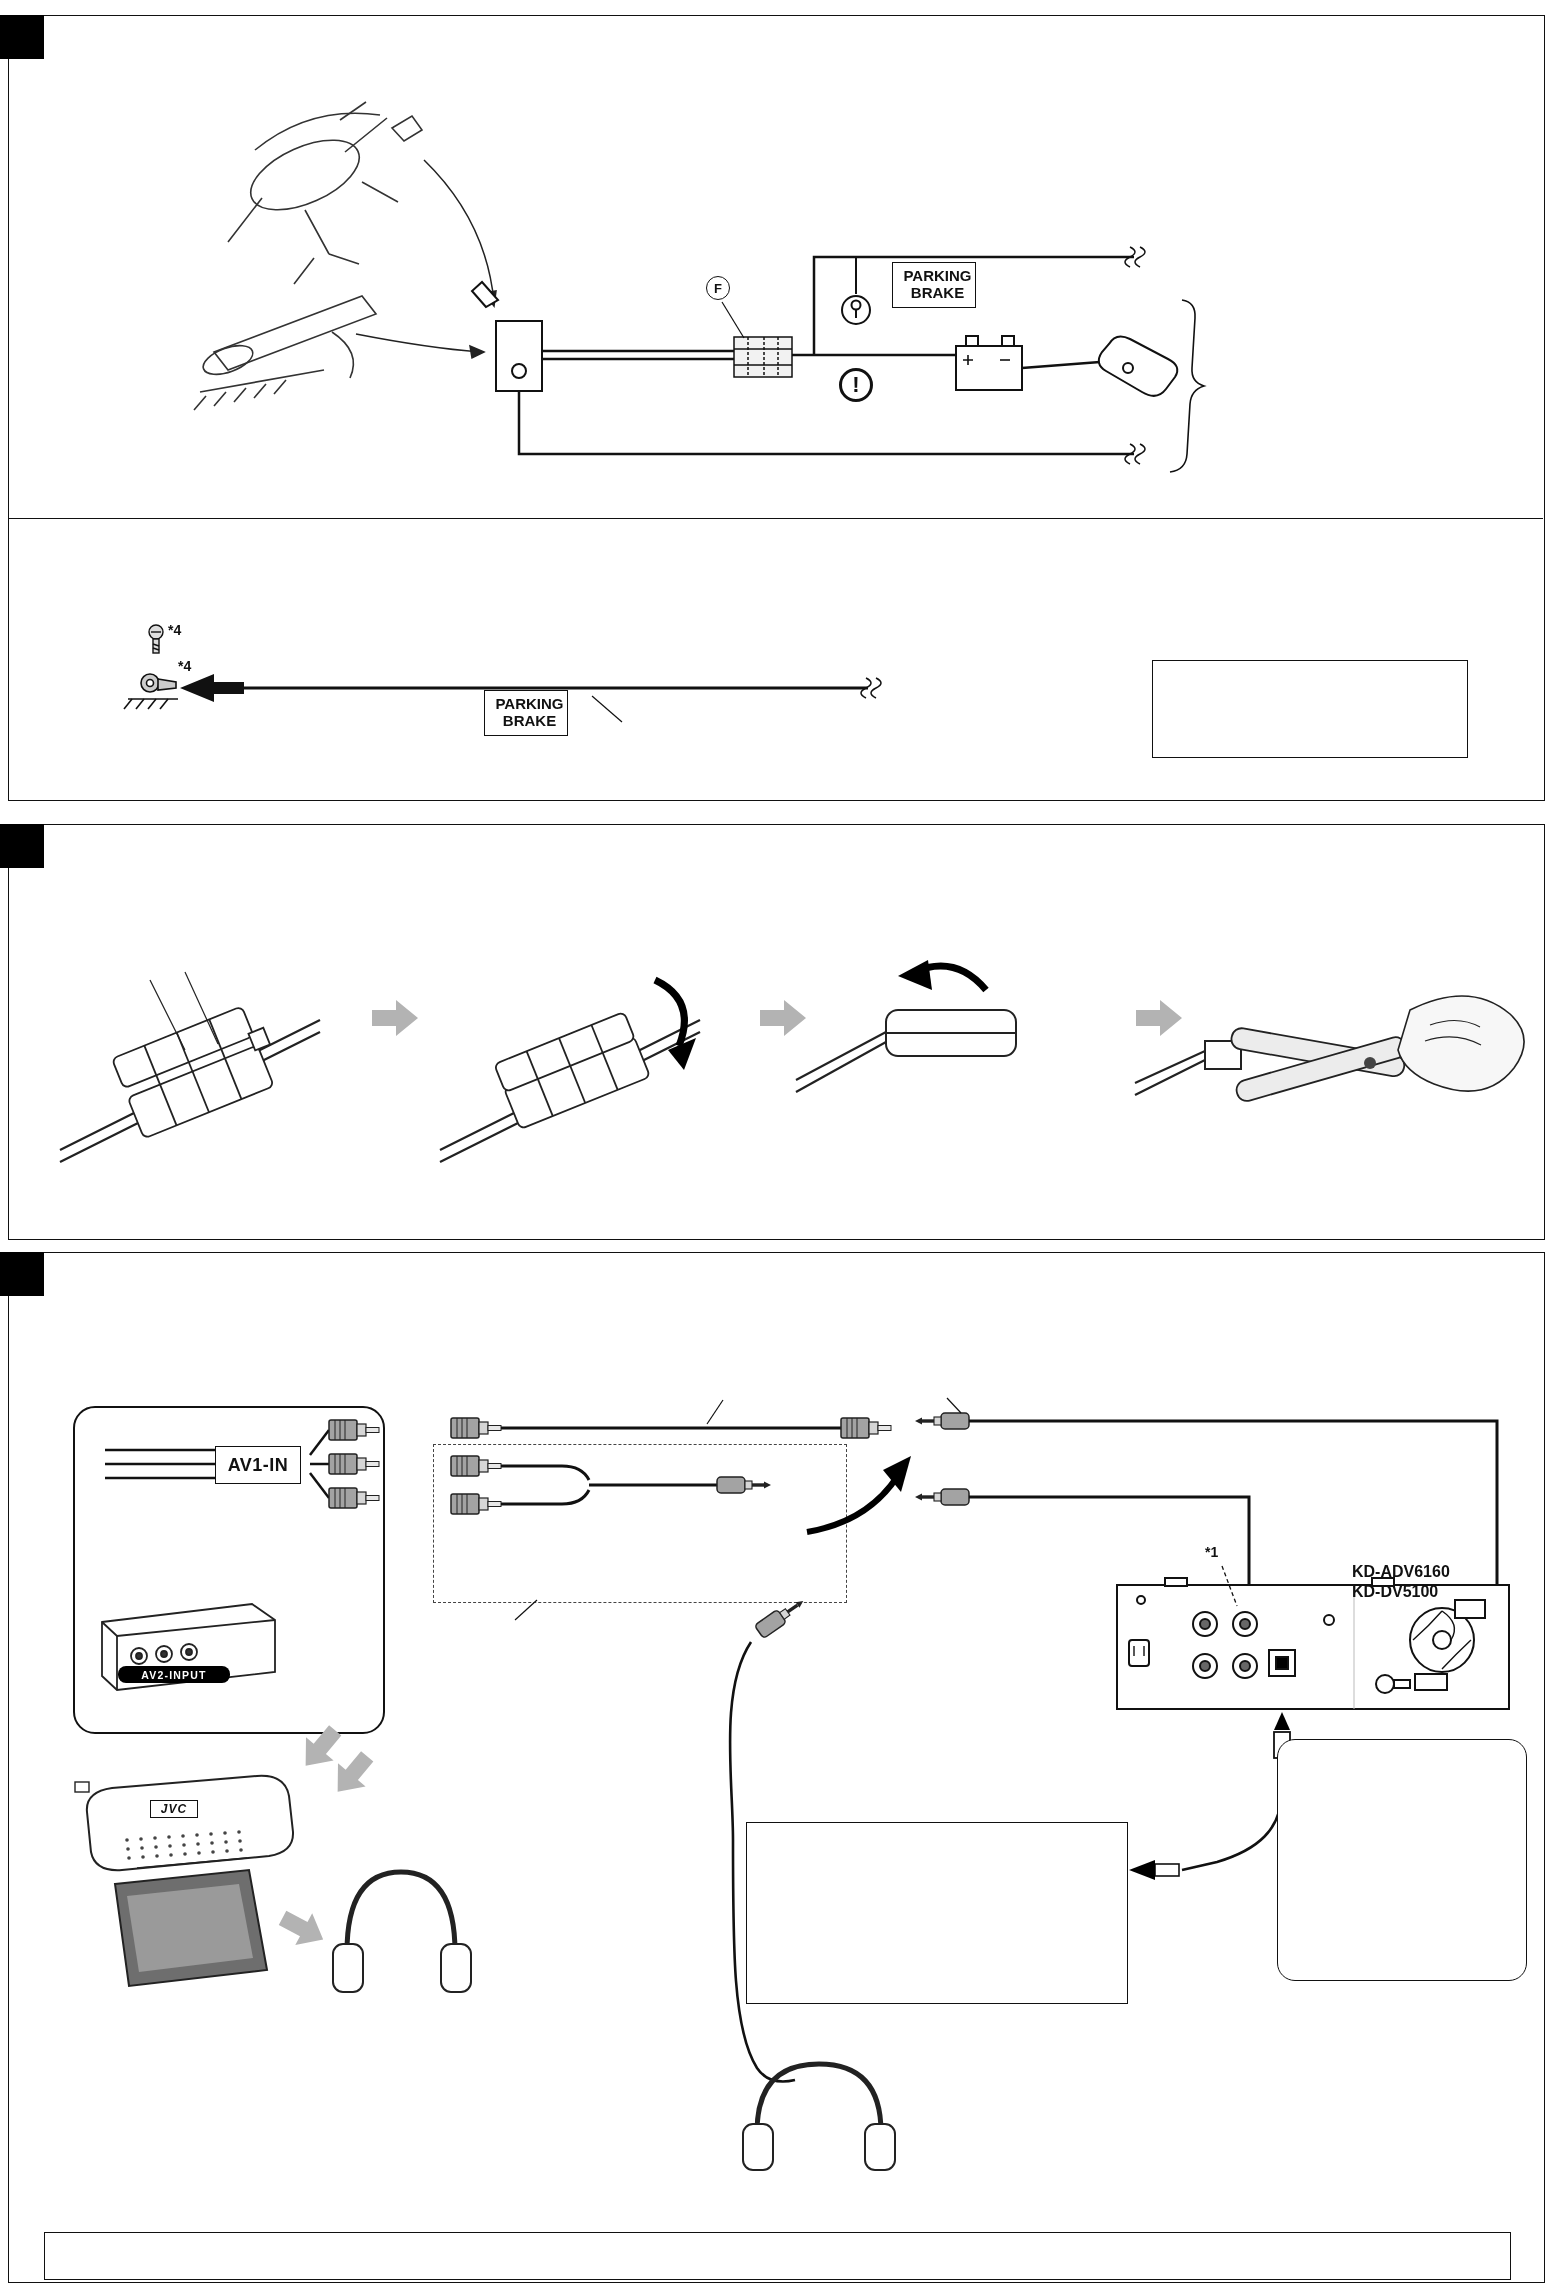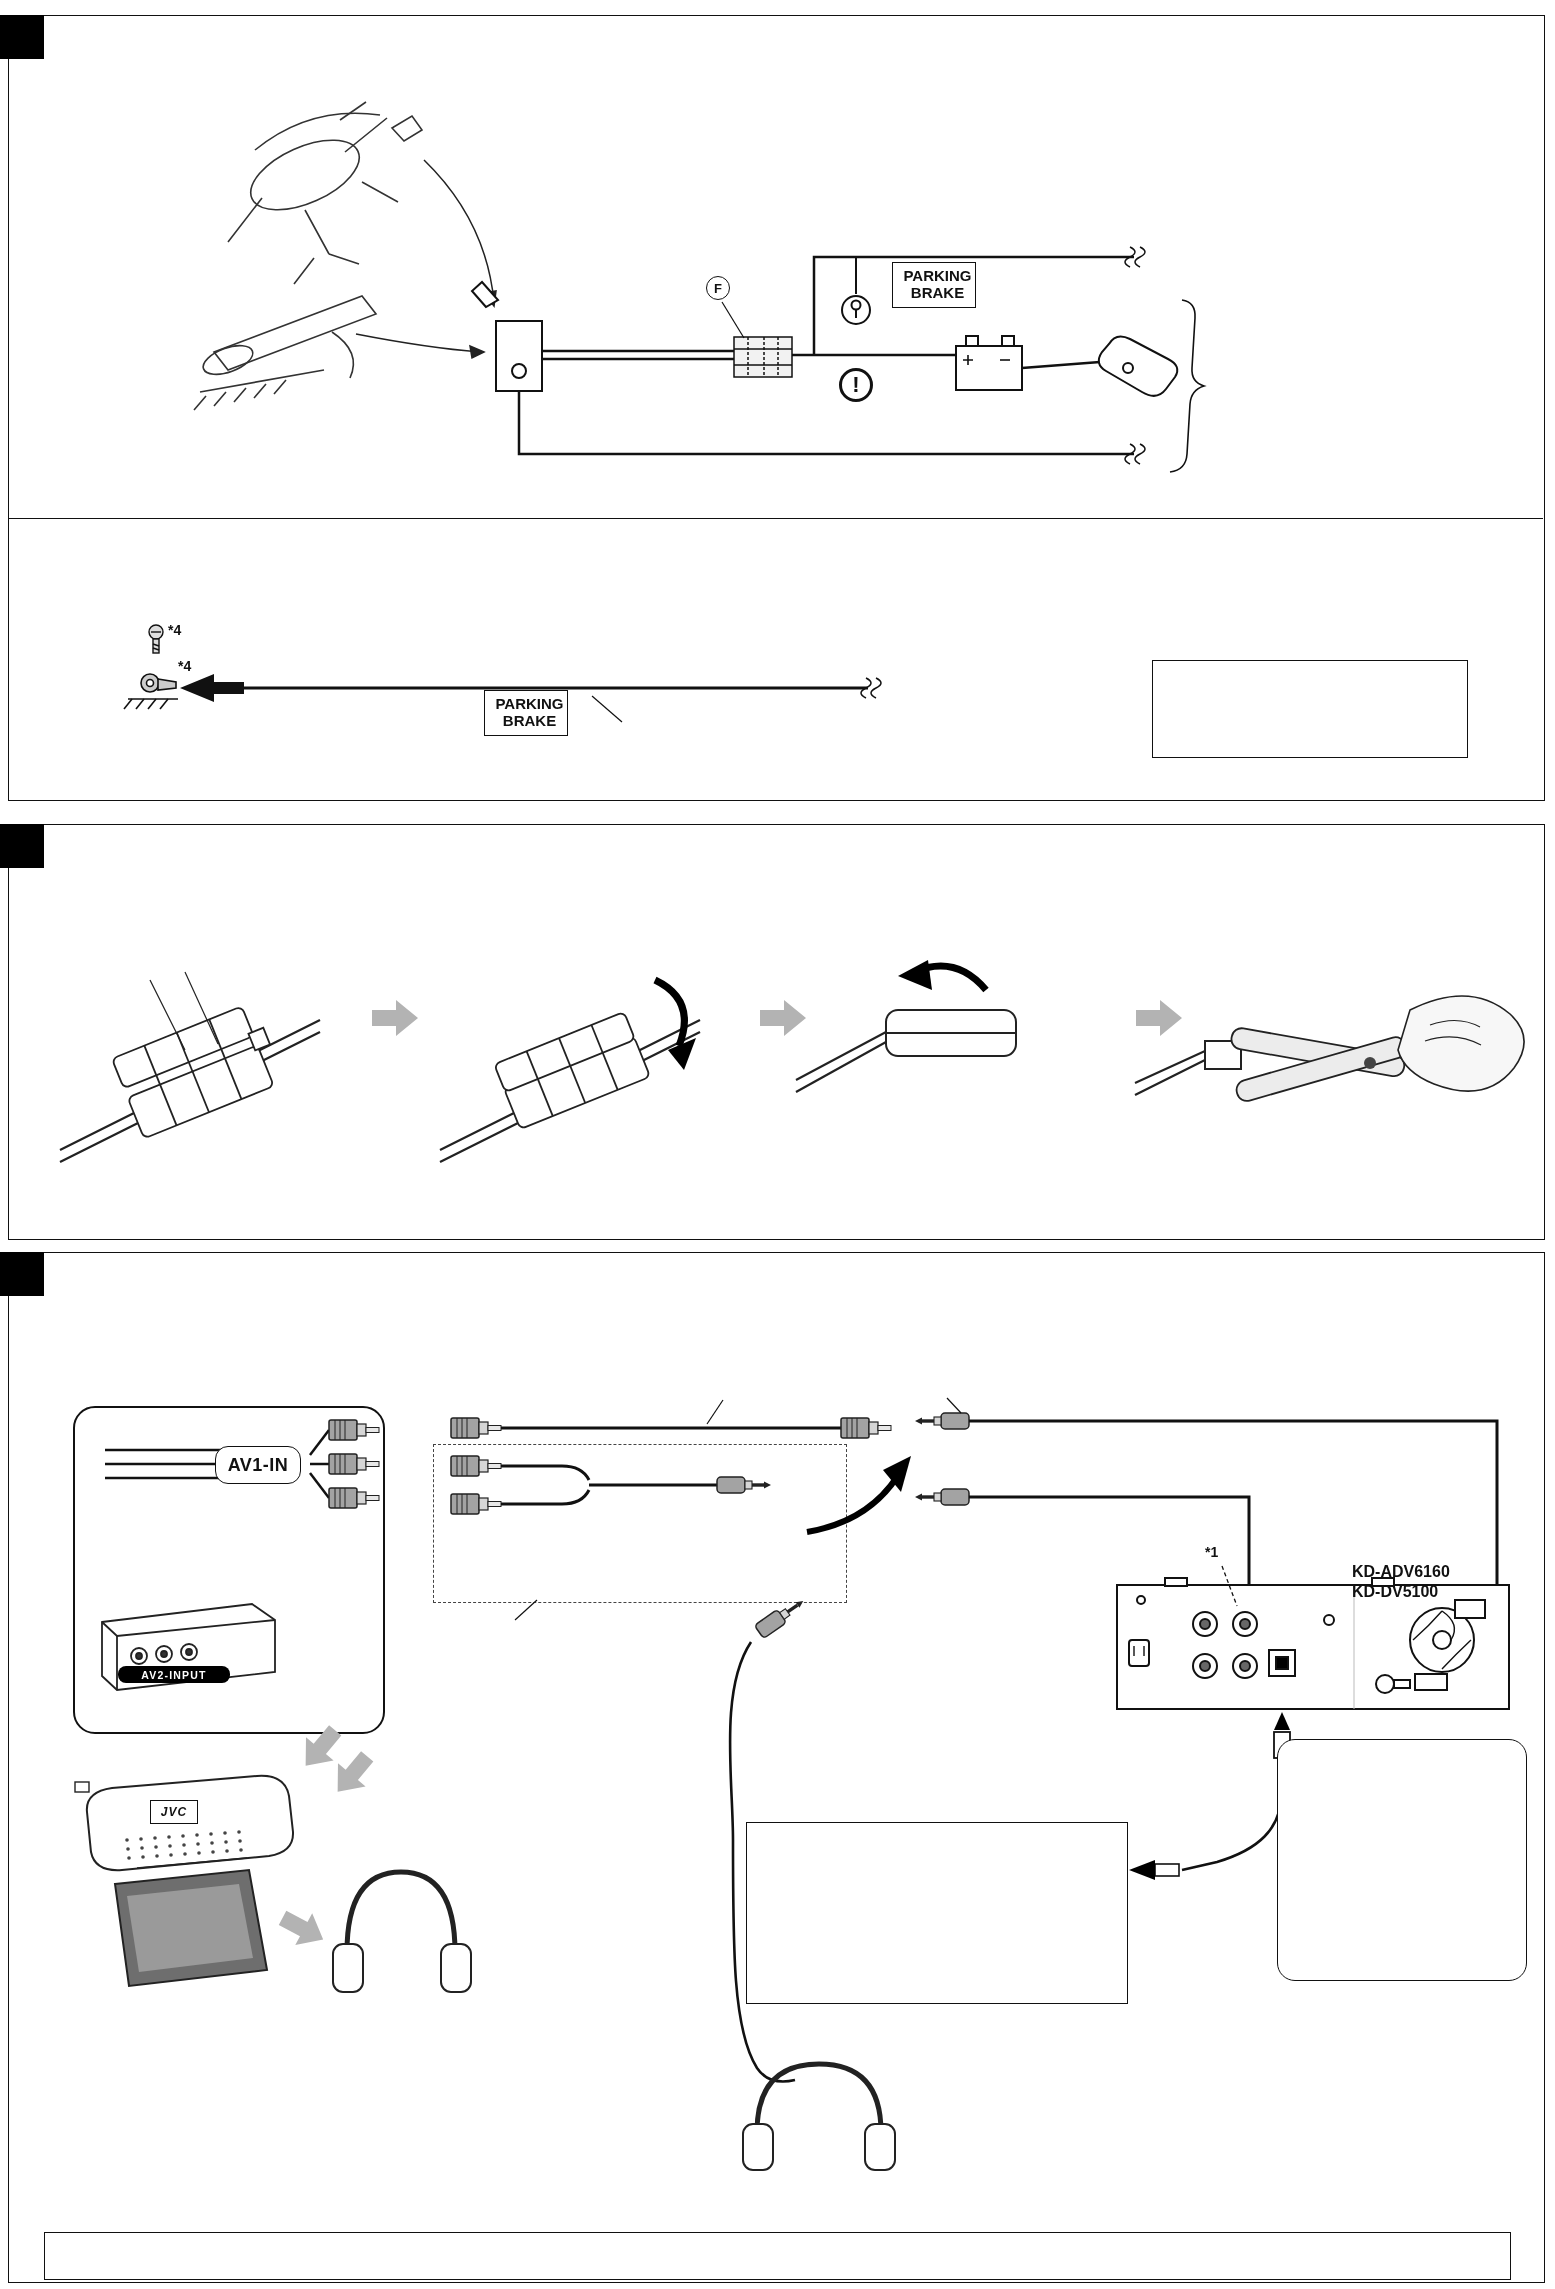--- a/index.html
+++ b/index.html
@@ -404,23 +404,23 @@
       <polygon points="118,1896 230,1884 244,1958 130,1972" fill="#9a9a9a"></polygon>
     </g>
 
     <g stroke="#222" fill="#fff">
       <path d="M338 1952 Q338 1872 392 1872 Q446 1872 446 1952" fill="none" stroke-width="5"></path>
       <rect x="324" y="1944" width="30" height="48" rx="10" stroke-width="2"></rect>
       <rect x="432" y="1944" width="30" height="48" rx="10" stroke-width="2"></rect>
     </g>
   </svg>
 
-  <div class="abs avlabel" style="left:215px;top:1446px;width:86px;height:38px;border-radius:13px;">AV1-IN</div>
+  <div class="abs avlabel" style="left:215px;top:1446px;width:86px;height:38px;">AV1-IN</div>
   <div class="abs av2label" style="left:118px;top:1666px;width:112px;height:17px;">AV2-INPUT</div>
-  <div class="abs jvclogo" style="left:150px;top:1800px;width:48px;height:24px;">JVC</div>
+  <div class="abs jvclogo" style="left:150px;top:1800px;width:48px;height:18px;">JVC</div>
   <div class="abs models" style="left:1352px;top:1530px;width:140px;">KD-ADV6160
 KD-DV5100</div>
   <div class="abs footnote" style="left:1205px;top:1544px;">*1</div>
   <div class="abs notebox" style="left:746px;top:1822px;width:382px;height:182px;"></div>
   <div class="abs notebox" style="left:1277px;top:1739px;width:250px;height:242px;border-radius:18px;"></div>
   <div class="abs notebox" style="left:44px;top:2232px;width:1467px;height:48px;"></div>
 
 </div>
 
 </body></html>

